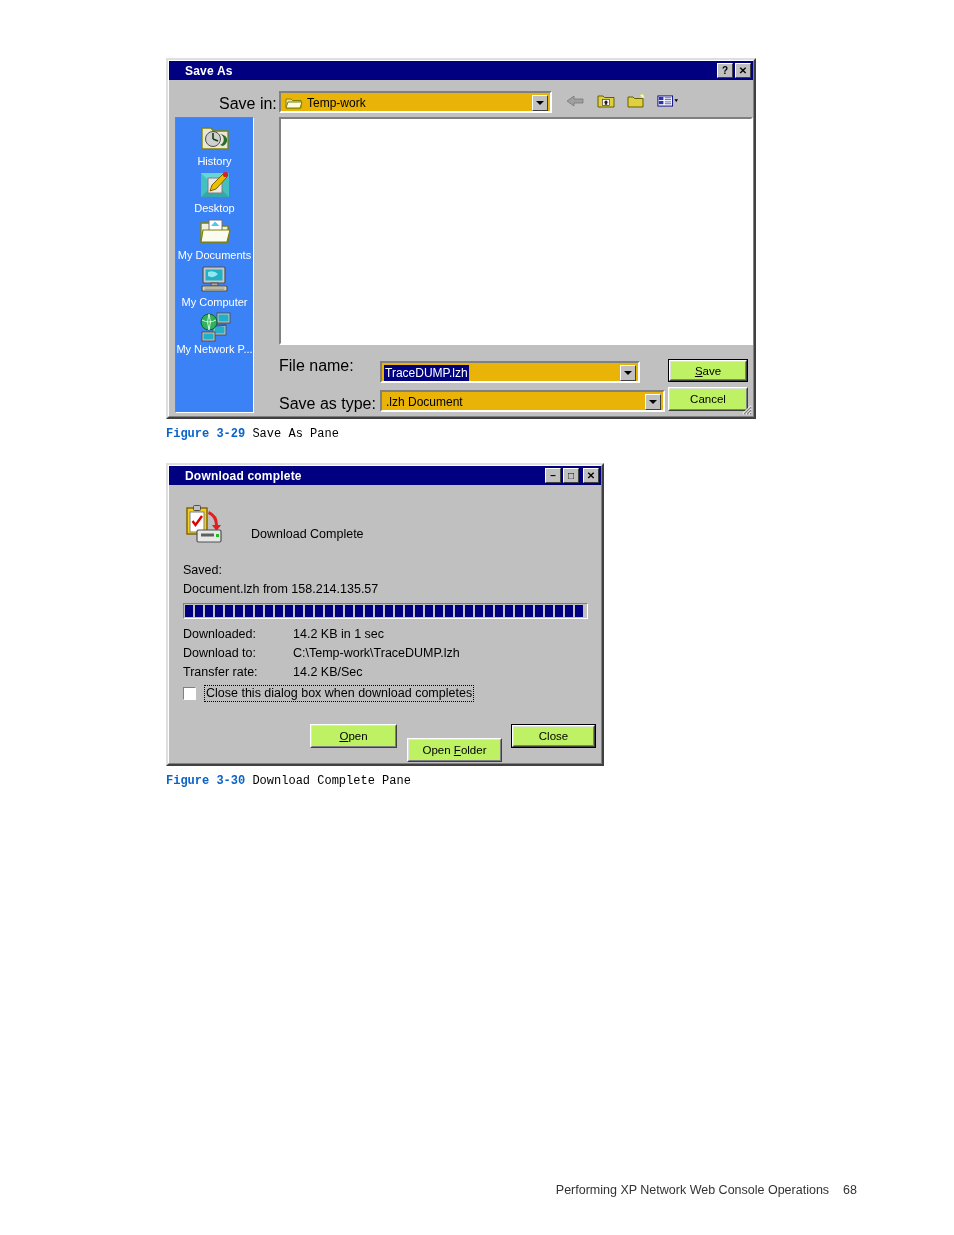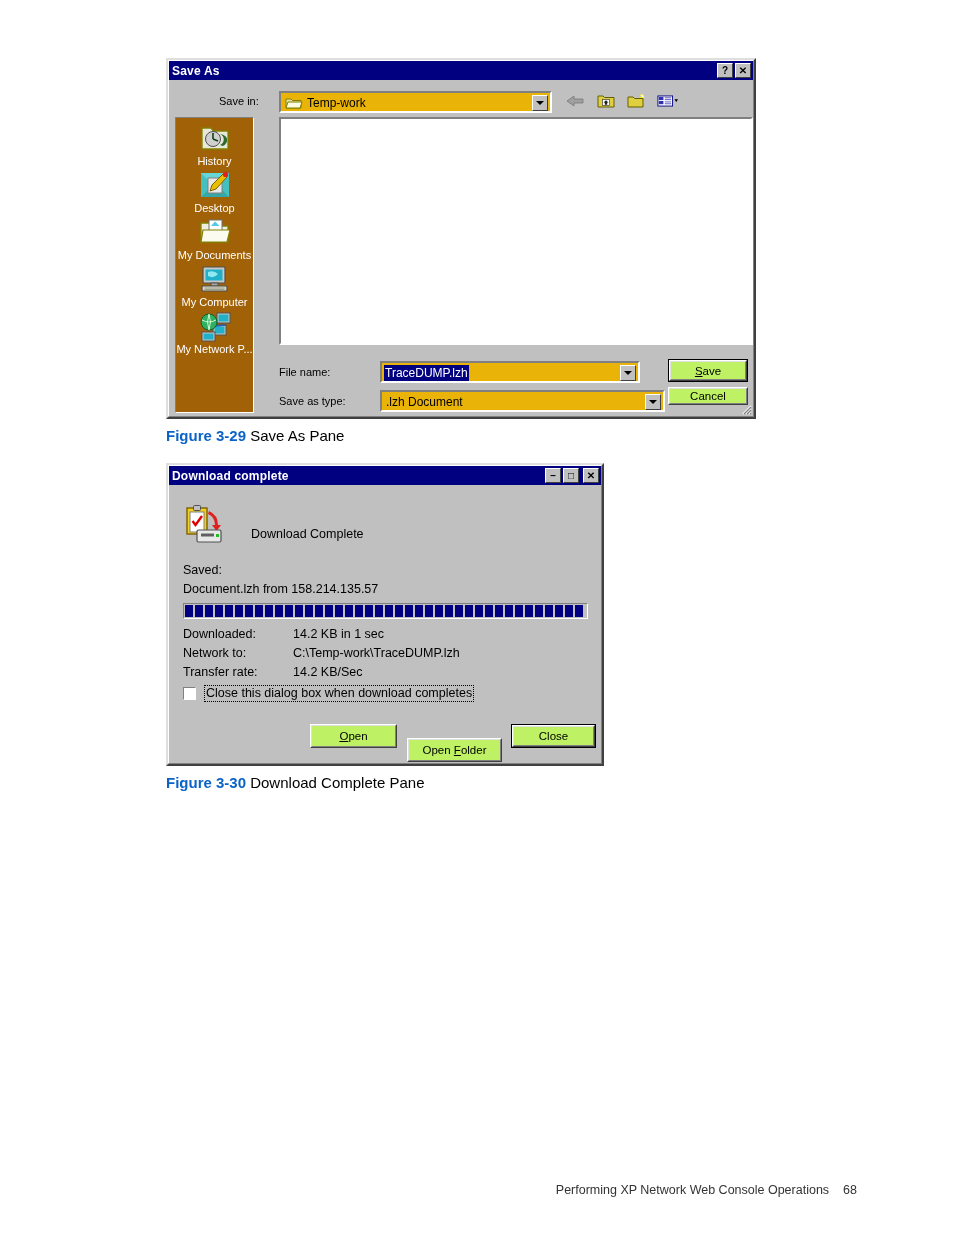--- a/index.html
+++ b/index.html
@@ -32,21 +32,21 @@
     border-bottom: 1px solid #808080;
     height: 100%;
     box-sizing: border-box;
     position: relative;
   }
   .titlebar {
     background: #000080;
     height: 19px;
     display: flex;
     align-items: center;
-    padding: 0 2px 0 3px;
+    padding: 0 2px 0 16px;
     box-sizing: border-box;
   }
   .titlebar-text {
     color: #ffffff;
     font-size: 12px;
     font-weight: bold;
     font-family: "Liberation Sans", sans-serif;
     letter-spacing: 0.2px;
     flex: 1;
     white-space: nowrap;
@@ -138,41 +138,41 @@
     width: 0; height: 0;
     border-left: 4px solid transparent;
     border-right: 4px solid transparent;
     border-top: 4px solid #000000;
   }
 
   
   #saveas {
     left: 166px; top: 58px; width: 590px; height: 361px;
   }
-  .lbl { font-size: 11px; color: #000000; font-family: "Liberation Sans", sans-serif; }
+  .lbl { font-size: 16px; color: #000000; font-family: "Liberation Sans", sans-serif; }
   #sa-savein-label { position: absolute; left: 50px; top: 34px; }
   #sa-savein-combo {
     position: absolute; left: 110px; top: 30px; width: 273px; height: 22px;
   }
   #sa-savein-combo .txt {
     position: absolute; left: 26px; top: 3px; font-size: 12px; color: #000;
   }
   .folder-ico-sm {
     position: absolute; left: 4px; top: 3px; width: 18px; height: 14px;
   }
 
   .sa-toolbar {
     position: absolute; left: 395px; top: 30px;
     display: flex; align-items: center; gap: 9px;
   }
   .tb-ico { width: 22px; height: 20px; display:flex;align-items:center;justify-content:center; }
 
   #sa-places {
     position: absolute; left: 6px; top: 56px; width: 79px; height: 296px;
-    background: #a16207;
+    background: #3b82f6;
     border-top: 1px solid #808080;
     border-left: 1px solid #808080;
     border-right: 1px solid #ffffff;
     border-bottom: 1px solid #ffffff;
     box-sizing: border-box;
     padding-top: 4px;
   }
   .place {
     width: 100%;
     display: flex; flex-direction: column; align-items: center;
@@ -187,36 +187,36 @@
   #sa-filelist {
     position: absolute; left: 110px; top: 56px; width: 474px; height: 228px;
     background: #ffffff;
     border-top: 2px solid #808080;
     border-left: 2px solid #808080;
     border-right: 2px solid #ffffff;
     border-bottom: 2px solid #ffffff;
     box-sizing: border-box;
   }
 
-  #sa-fn-label { position: absolute; left: 110px; top: 305px; }
+  #sa-fn-label { position: absolute; left: 110px; top: 296px; }
   #sa-type-label { position: absolute; left: 110px; top: 334px; }
   #sa-fn-combo { position: absolute; left: 211px; top: 300px; width: 260px; height: 22px; }
   #sa-type-combo { position: absolute; left: 211px; top: 329px; width: 285px; height: 22px; }
   #sa-fn-combo .sel {
     position: absolute; left: 2px; top: 2px;
     background: #000080; color: #ffffff; font-size: 12px;
     padding: 0 1px; line-height: 16px;
     font-family: "Liberation Sans", sans-serif;
   }
   #sa-type-combo .txt {
     position: absolute; left: 4px; top: 3px; font-size: 12px; color: #000;
     font-family: "Liberation Sans", sans-serif;
   }
   #sa-save-btn { position: absolute; left: 499px; top: 298px; width: 80px; height: 23px; }
-  #sa-cancel-btn { position: absolute; left: 499px; top: 326px; width: 80px; height: 18px; }
+  #sa-cancel-btn { position: absolute; left: 499px; top: 326px; width: 80px; height: 24px; }
 
   .grip {
     position: absolute; right: 1px; bottom: 1px; width: 14px; height: 14px;
   }
 
   
   #dlcomplete {
     left: 166px; top: 463px; width: 438px; height: 303px;
   }
   #dl-icon { position: absolute; left: 14px; top: 38px; width: 43px; height: 42px; }
@@ -264,23 +264,23 @@
     line-height: 15px;
   }
 
   #dl-open-btn { position: absolute; left: 141px; top: 258px; width: 87px; height: 24px; }
   #dl-openfolder-btn { position: absolute; left: 238px; top: 272px; width: 95px; height: 24px; }
   #dl-close-btn { position: absolute; left: 342px; top: 258px; width: 85px; height: 24px; }
 
   
   .caption {
     position: absolute;
-    font-size: 15px;
+    font-size: 12px;
     color: #000000;
-    font-family: Liberation Sans, sans-serif;
+    font-family: Liberation Mono, monospace;
     white-space: nowrap;
   }
   .caption .fignum { color: #0b63c8; font-weight: bold; }
   #cap1 { left: 166px; top: 427px; }
   #cap2 { left: 166px; top: 774px; }
   #footer {
     position: absolute; left: 0; right: 0; top: 1183px;
     text-align: right; padding-right: 97px;
     font-size: 12.5px; color: #333333;
     font-family: "Liberation Sans", sans-serif;
@@ -508,21 +508,21 @@
         <span class="seg"></span>
         <span class="seg"></span>
         <span class="seg"></span>
         <span class="seg"></span>
         <span class="seg"></span>
       </div>
 
     <span class="dl-line dl-l1" id="dl-r1">Downloaded:</span>
     <span class="dl-line dl-l2" style="top:161px">14.2 KB in 1 sec</span>
 
-    <span class="dl-line dl-l1" id="dl-r2">Network to:</span>
+    <span class="dl-line dl-l1" id="dl-r2">Download to:</span>
     <span class="dl-line dl-l2" style="top:180px">C:\Temp-work\TraceDUMP.lzh</span>
 
     <span class="dl-line dl-l1" id="dl-r3">Transfer rate:</span>
     <span class="dl-line dl-l2" style="top:199px">14.2 KB/Sec</span>
 
     <div id="dl-check-row">
       <span id="dl-checkbox"></span>
       <span id="dl-check-label">Close this dialog box when download completes</span>
     </div>
 

